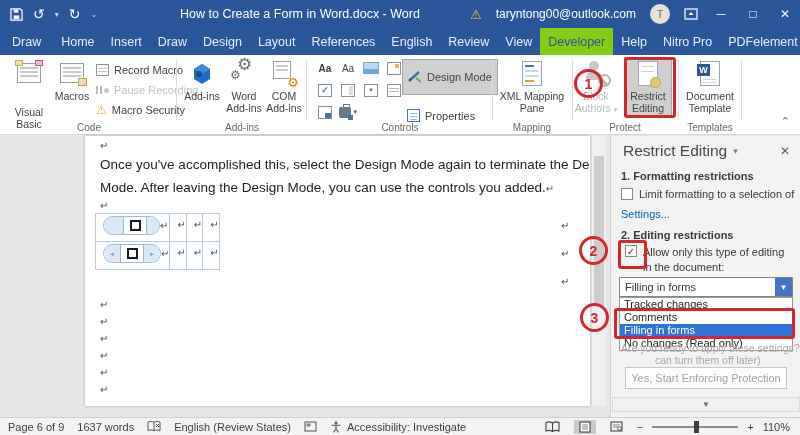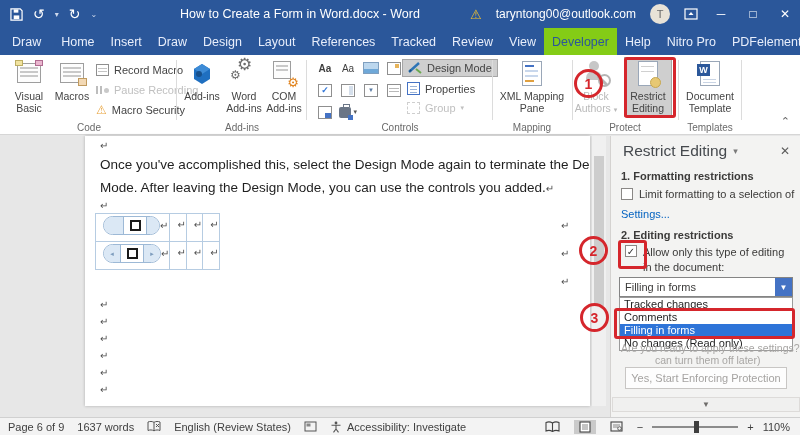--- a/index.html
+++ b/index.html
@@ -38,21 +38,21 @@
   .smallbtn.disabled { color:#c0c0c0; }
   .winicon { width:20px; height:16px; border:1px solid #9e9e9e; background:#fdfdfd; position:relative; }
   .winicon i { position:absolute; left:2px; right:2px; height:2px; background:#c9c9c9; }
   .sheet { width:13px; height:12px; border:1px solid #8f8f8f; background:#fff; position:relative; }
   .sheet i { position:absolute; left:1px; right:1px; height:1px; background:#c4c4c4; }
   .pressed { background:#cfcfcf; border:1px solid #a6a6a6; }
   .ctrl-grid { position:absolute; left:6px; top:5px; display:grid; grid-template-columns:repeat(4,19px); grid-auto-rows:19px; gap:3px 4px; }
   .ci { width:18px; height:16px; display:flex; align-items:center; justify-content:center; font-size:10px; color:#3f3f3f; }
   .cbx { width:14px; height:13px; border:1px solid #8f8f8f; background:#fff; position:relative; font-size:9px; display:flex;align-items:center;justify-content:center; }
   .ctrl-right { position:absolute; left:92px; top:4px; display:flex; flex-direction:column; gap:3px; }
-  .ctrl-btn { display:flex; align-items:center; gap:5px; font-size:11px; padding:2px 5px; white-space:nowrap; }
+  .ctrl-btn { display:flex; align-items:center; gap:5px; font-size:11px; padding:11px 5px; white-space:nowrap; }
   .gearwrap { position:relative; width:26px; height:24px; color:#6d6d6d; }
   .doc-ic { width:20px; height:25px; background:#fff; border:1px solid #9aa7b8; position:relative; }
 
   
   .docarea { position:absolute; top:136px; left:0; width:800px; height:281px; background:#e7e7e7; }
   .page { position:absolute; left:85px; top:0; width:505px; height:270px; background:#fff; overflow:hidden; box-shadow:0 0 3px rgba(0,0,0,.25); }
   .mark { color:#4f4f4f; font-size:10px; }
   .pline { position:absolute; white-space:nowrap; font-size:13.5px; color:#1f1f1f; }
   .wtable { position:absolute; left:10px; top:77px; border-collapse:collapse; }
   .wtable td { border:1px solid #b6cce2; font-size:13px; vertical-align:top; padding:2px 0 0 7px; }
@@ -130,36 +130,36 @@
   </div>
 
   <div class="tabrow">
     <div class="tab first">Draw</div>
     <div class="tab">Home</div>
     <div class="tab">Insert</div>
     <div class="tab">Draw</div>
     <div class="tab">Design</div>
     <div class="tab">Layout</div>
     <div class="tab">References</div>
-    <div class="tab">Tracked</div>
+    <div class="tab">English</div>
     <div class="tab">Review</div>
     <div class="tab">View</div>
     <div class="tab active">Developer</div>
     <div class="tab">Help</div>
     <div class="tab">Nitro Pro</div>
     <div class="tab">PDFelement</div>
 
     <div class="tab-spacer"></div>
 
   </div>
 
   <div class="ribbon">
 
     <div class="rgroup" style="left:4px;width:170px;">
-      <div class="bigbtn" style="left:4px;width:42px;">
+      <div class="bigbtn" style="left:4px;width:42px;gap:16px;">
         <div class="bicon">
           <div class="winicon" style="width:24px;height:20px;">
               <i style="top:3px;"></i>
               <i style="top:7px;"></i>
               <i style="top:11px;"></i>
             <span style="position:absolute;right:-3px;top:-4px;width:8px;height:6px;background:#e9b6cf;border:1px solid #b06a90;"></span>
             <span style="position:absolute;left:-3px;top:-4px;width:8px;height:6px;background:#f1e3a0;border:1px solid #bdae63;"></span>
           </div>
         </div>
         <div>Visual Basic</div>

